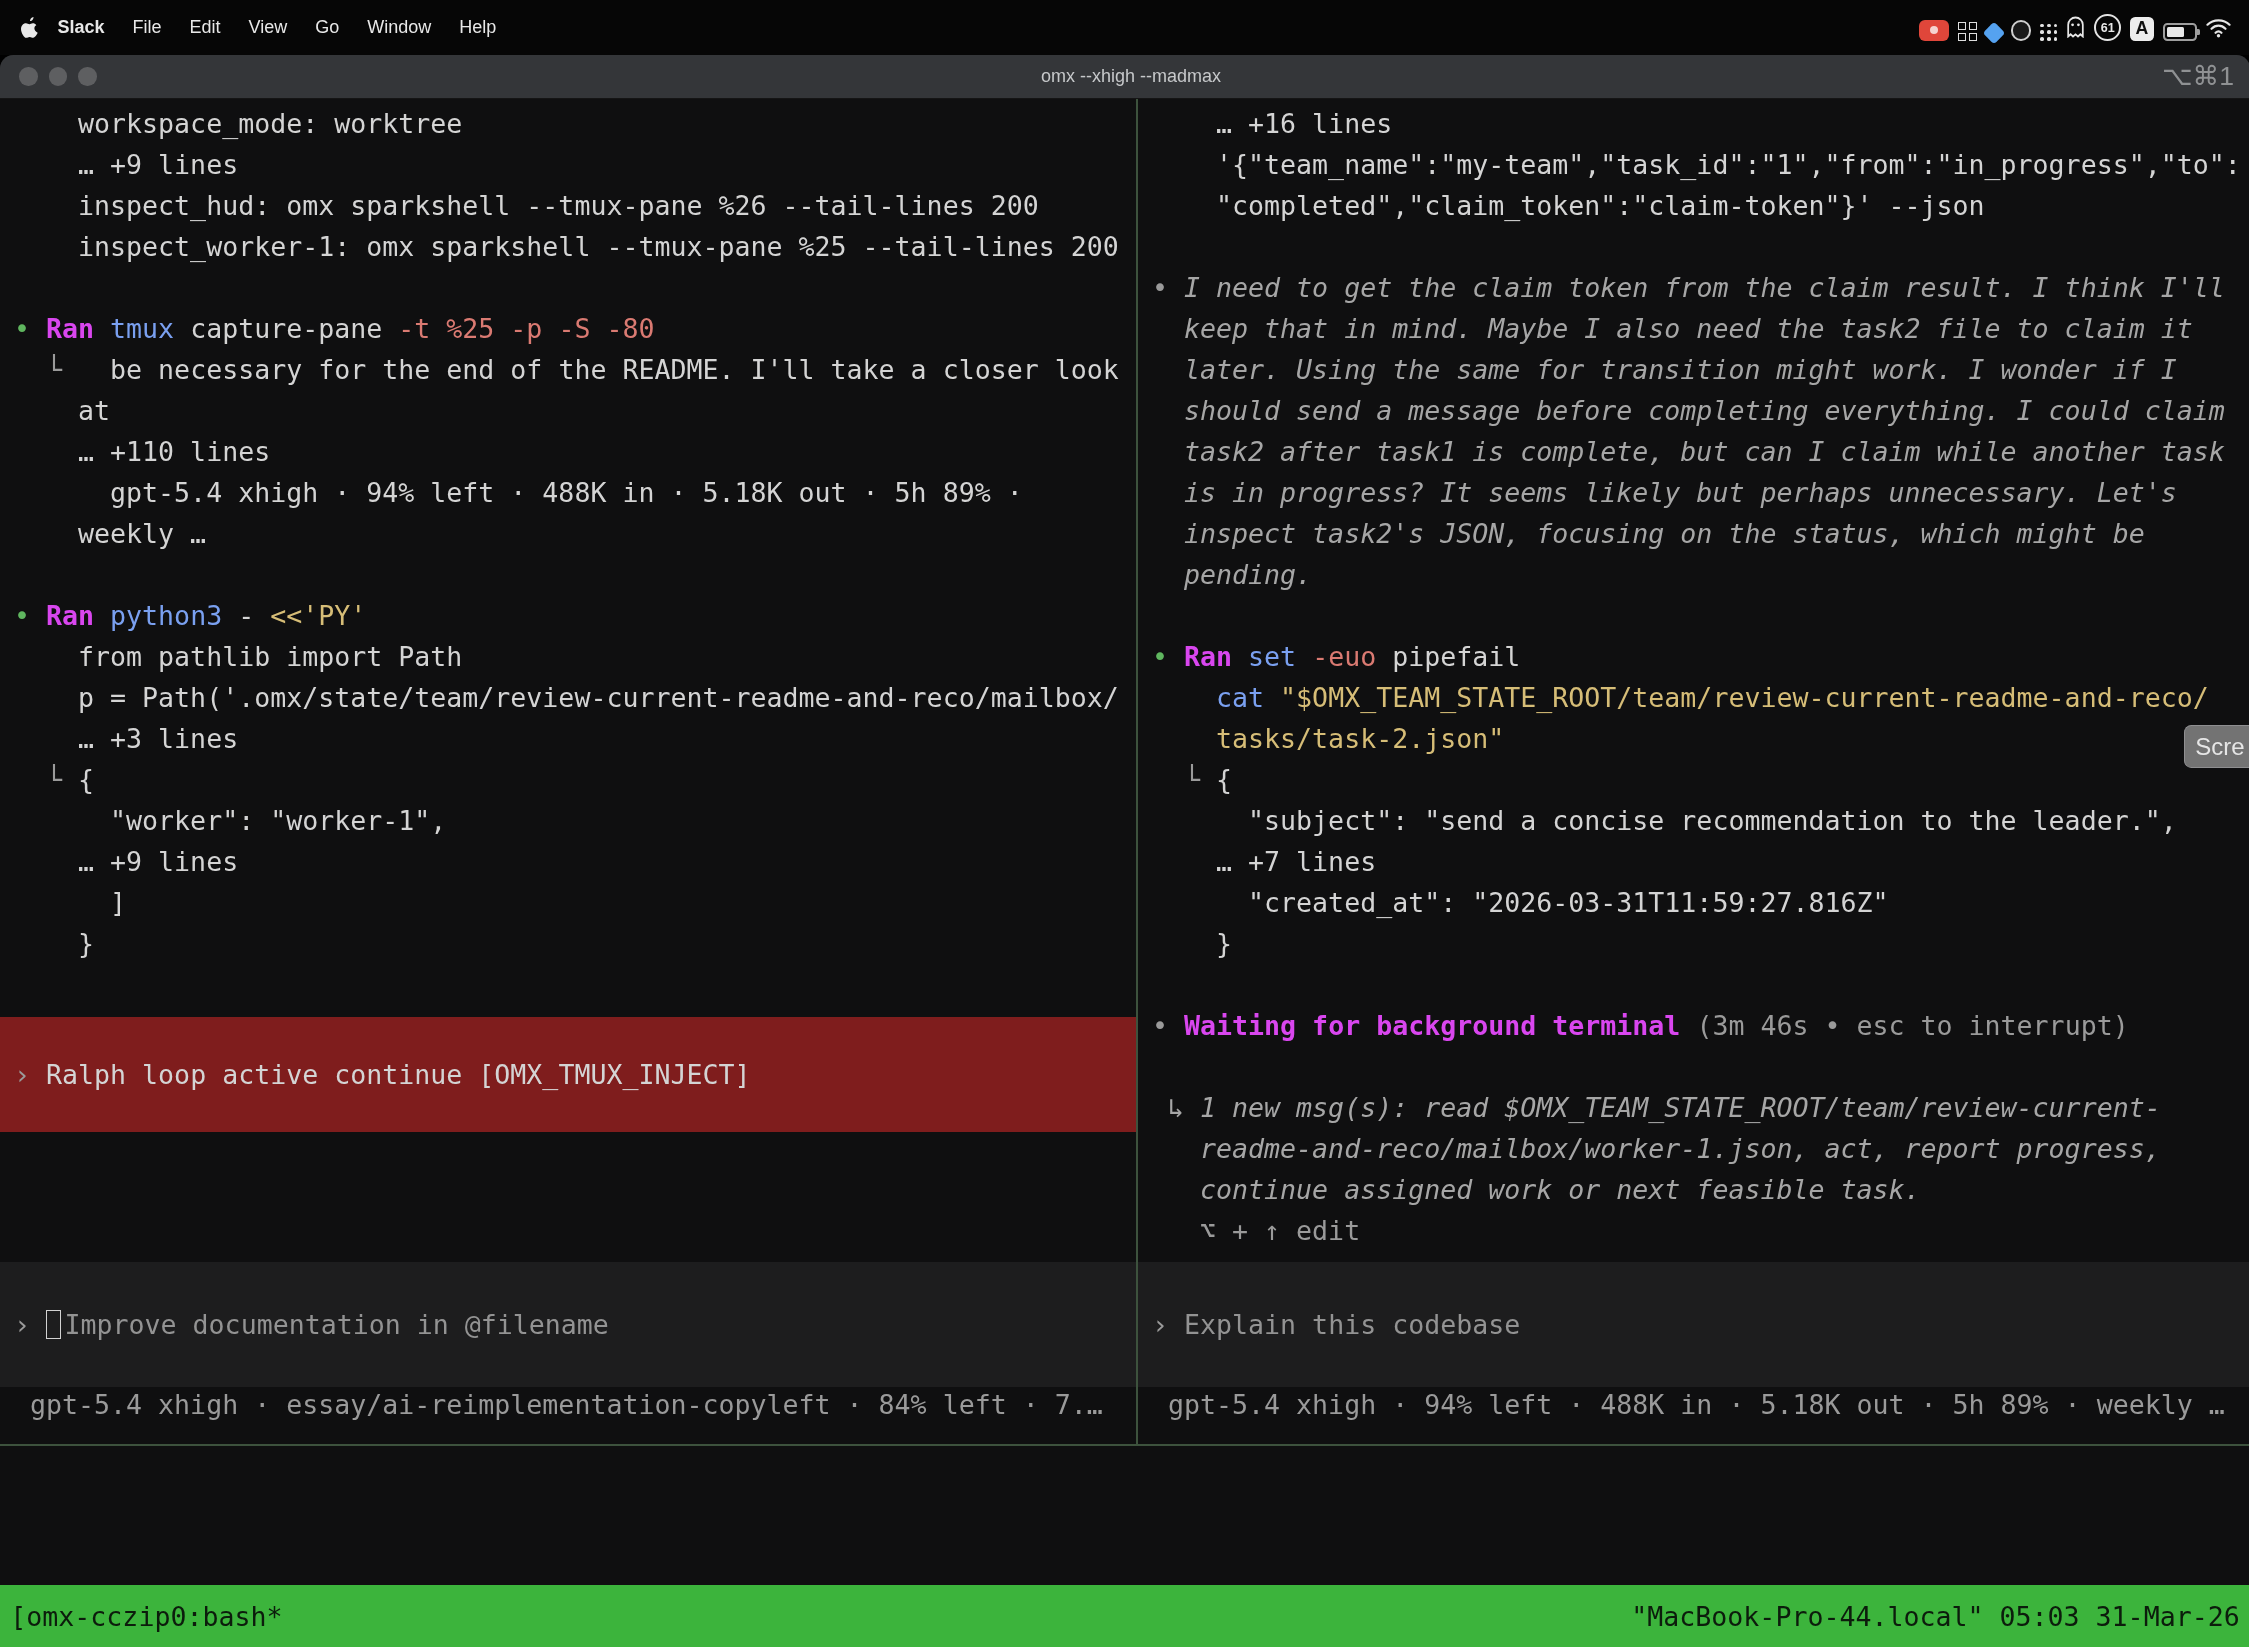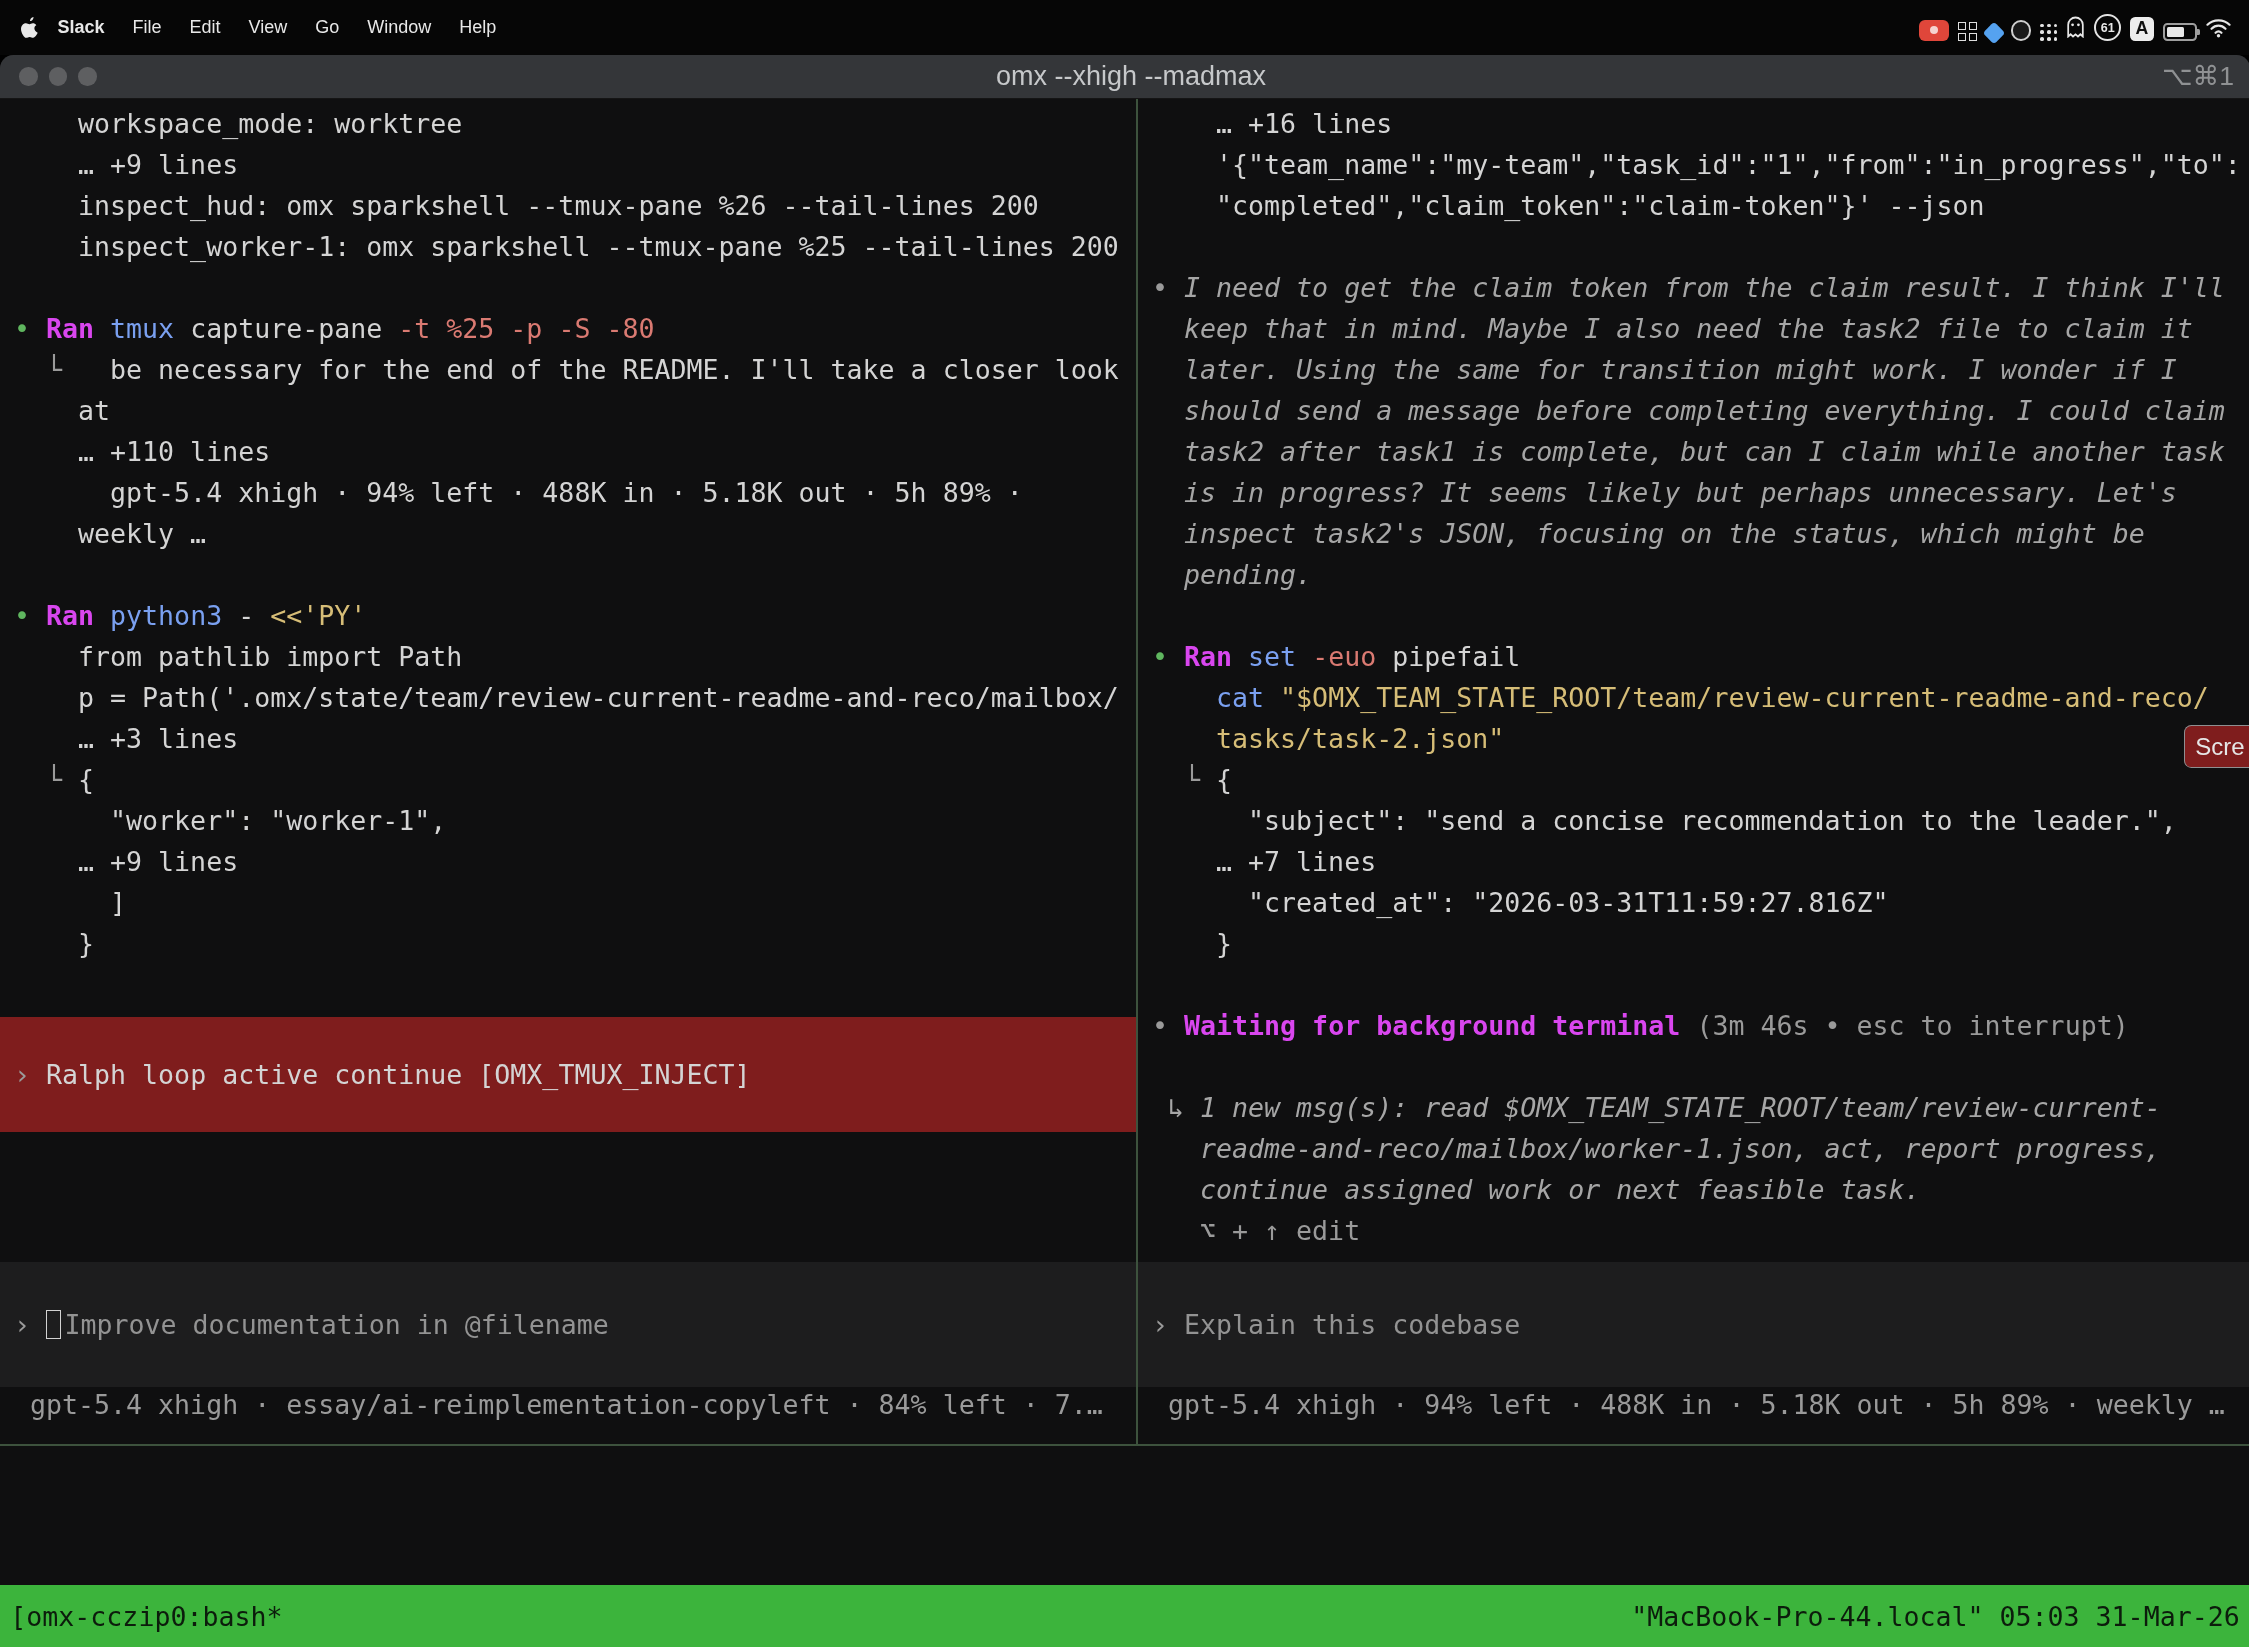--- a/index.html
+++ b/index.html
@@ -29,21 +29,21 @@
   .battery-ic{width:34px;height:17.7px;border:2.2px solid #9e9e9e;border-radius:4.4px;position:relative;box-sizing:border-box;}
   .battery-ic::after{content:"";position:absolute;right:-5.2px;top:3.7px;width:3px;height:5.9px;background:#9e9e9e;border-radius:0 1.5px 1.5px 0;}
   .battery-fill{position:absolute;left:1.5px;top:1.5px;bottom:1.5px;width:17.7px;background:#e8e8e8;border-radius:1.5px;}
   
   .window{position:absolute;top:55px;left:0;width:2250px;height:1593px;background:#0f0f10;
           border-radius:13.3px 13.3px 0 0;overflow:hidden;}
   .titlebar{height:43px;background:#343639;display:flex;align-items:center;justify-content:center;
             position:relative;border-bottom:0.7px solid #151515;}
   .traffic{position:absolute;left:19px;top:0;height:100%;display:flex;align-items:center;gap:11px;}
   .tlb{width:18.5px;height:18.5px;border-radius:50%;background:#5e5f61;}
-  .title{color:#c6c8ca;font-size:27px;margin-left:12px;}
+  .title{color:#c6c8ca;font-size:18px;margin-left:12px;}
   .shortcut{position:absolute;right:16px;top:0;height:100%;display:flex;align-items:center;color:#8f9193;font-size:20px;}
   
   .term{position:absolute;top:44px;left:0;right:0;bottom:0;}
   .pane{position:absolute;top:0;height:1345px;overflow:hidden;background:#0f0f10;}
   .pane-left{left:0;width:1136px;}
   .pane-right{left:1138px;width:1112px;}
   .divider{position:absolute;top:0;left:1136px;width:2.2px;height:1345px;background:#3d523d;}
   .scrollback{padding:4.4px 0 0 14px;}
   .tl,.mono{font-family:"DejaVu Sans Mono",monospace;font-size:26.6px;line-height:41px;white-space:pre;}
   .tl{height:41px;overflow:hidden;}
@@ -61,21 +61,21 @@
   .working-line{position:absolute;left:0;top:1078px;padding-left:14px;}
   .input-band{position:absolute;left:0;width:100%;top:1163px;height:125px;background:#1d1d1e;
               display:flex;align-items:center;padding-left:14px;box-sizing:border-box;}
   .cursor{display:inline-block;width:14.8px;height:29.5px;border:1.5px solid #d2d2d2;margin-right:3.7px;box-sizing:border-box;}
   .pane-status{position:absolute;left:0;top:1285px;padding-left:14px;color:#9a9a9a;}
   .separator{position:absolute;left:0;top:1345px;width:100%;height:2.2px;background:#3d523d;}
   .omx-status{position:absolute;left:11.8px;top:1368px;}
   .tmux-bar{position:absolute;left:0;bottom:0;width:100%;height:63px;background:#3cb43c;color:#0c1c0c;
             display:flex;align-items:center;justify-content:space-between;padding:0 10.3px;box-sizing:border-box;}
   
-  .overlay-scre{position:absolute;right:0;top:725px;width:65px;height:43px;background:#7f1d1d;
+  .overlay-scre{position:absolute;right:0;top:725px;width:65px;height:43px;background:#737373;
                 border:1.5px solid #8f8f91;border-right:none;border-radius:7.4px 0 0 7.4px;color:#e6e6e6;
                 font-size:24px;display:flex;align-items:center;padding-left:10.3px;box-sizing:border-box;z-index:60;}
 </style>
 </head>
 <body>
 
 <div class="menubar">
   <div class="mb-left">
     <span class="apple">
       <svg width="17.7" height="20.7" viewBox="0 0 24 28">

